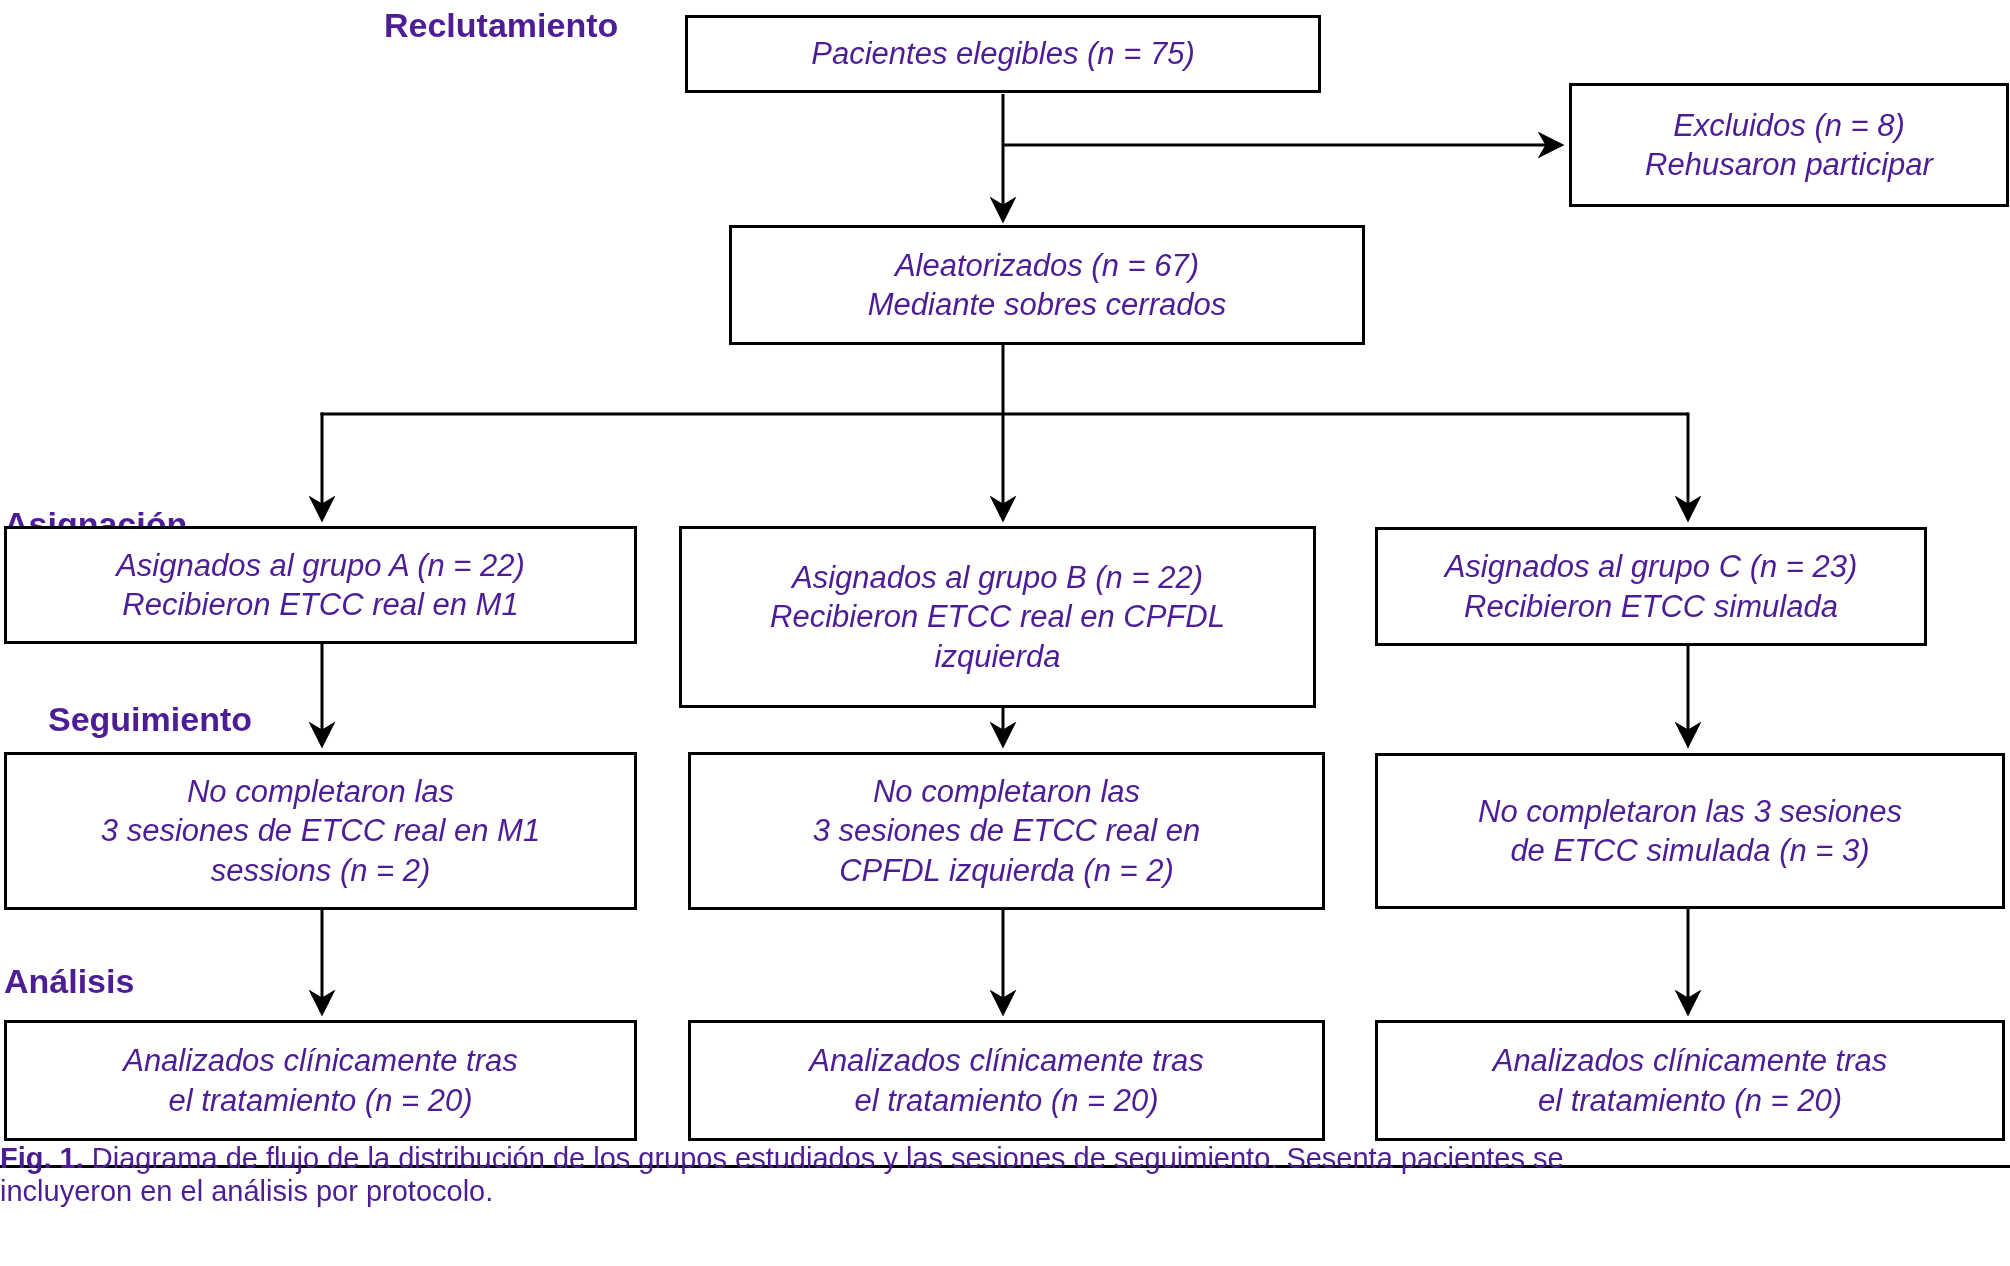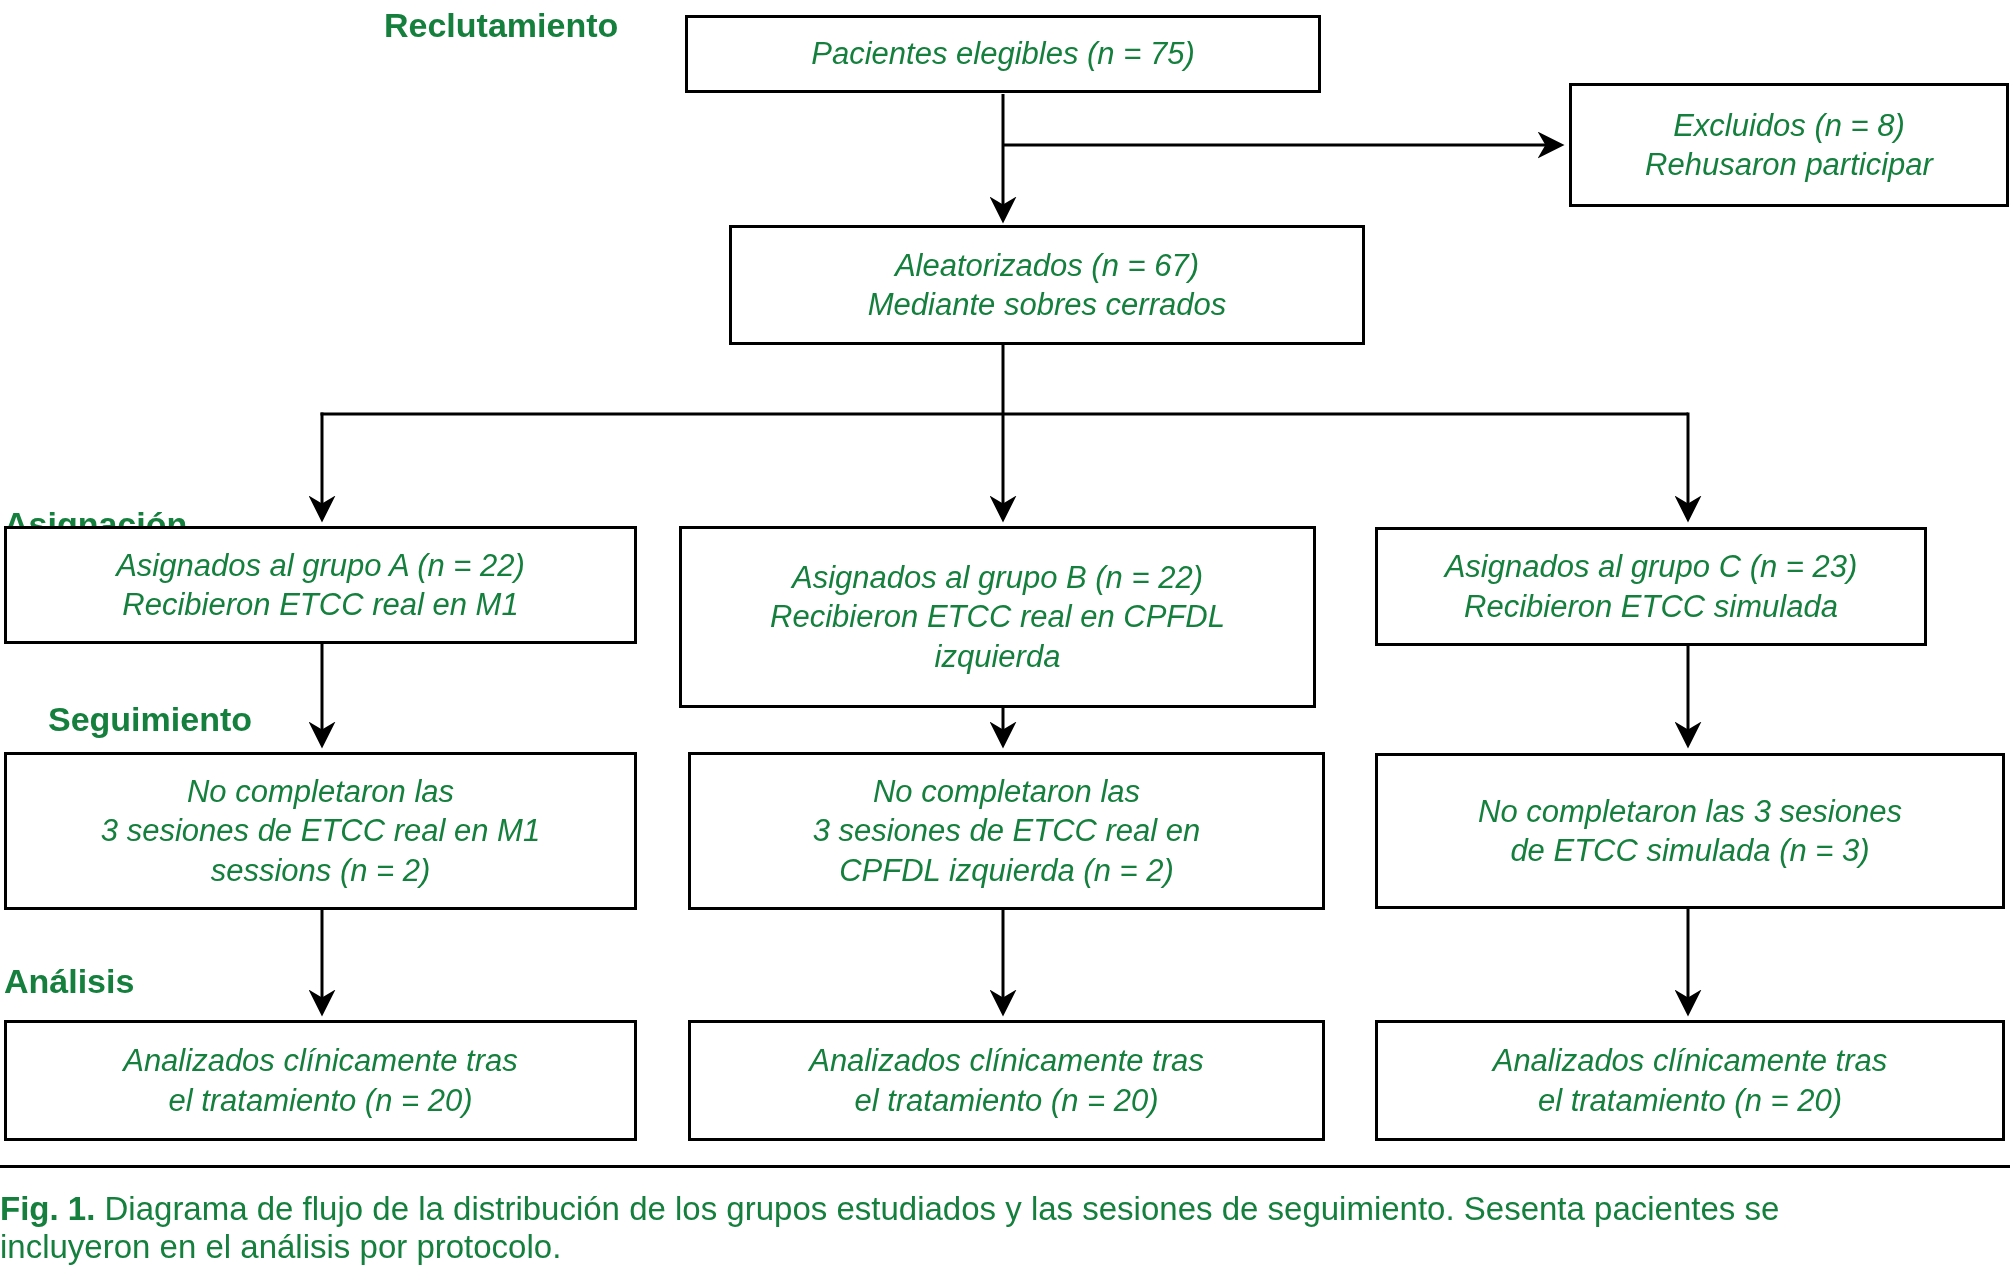--- a/index.html
+++ b/index.html
@@ -5,21 +5,21 @@
   html, body {
     margin: 0;
     padding: 0;
     background: #ffffff;
   }
   .canvas {
     position: relative;
     width: 2010px;
     height: 1266px;
     background: #ffffff;
-    color: #15803d;
+    color: #4c1d95;
     font-family: "Liberation Sans", sans-serif;
     overflow: hidden;
   }
   .flow-svg {
     position: absolute;
     left: 0;
     top: 0;
     pointer-events: none;
   }
   .box {
@@ -50,23 +50,23 @@
     position: absolute;
     left: 0;
     top: 1165px;
     width: 2010px;
     height: 3px;
     background: #000000;
   }
   .caption {
     position: absolute;
     left: 0;
-    top: 1190px;
+    top: 1142px;
     width: 2010px;
-    font-size: 33px;
+    font-size: 29px;
     line-height: 1.14;
     white-space: pre-line;
   }
   .caption .caption-label {
     font-weight: bold;
   }
 </style>
 </head>
 <body>
 

